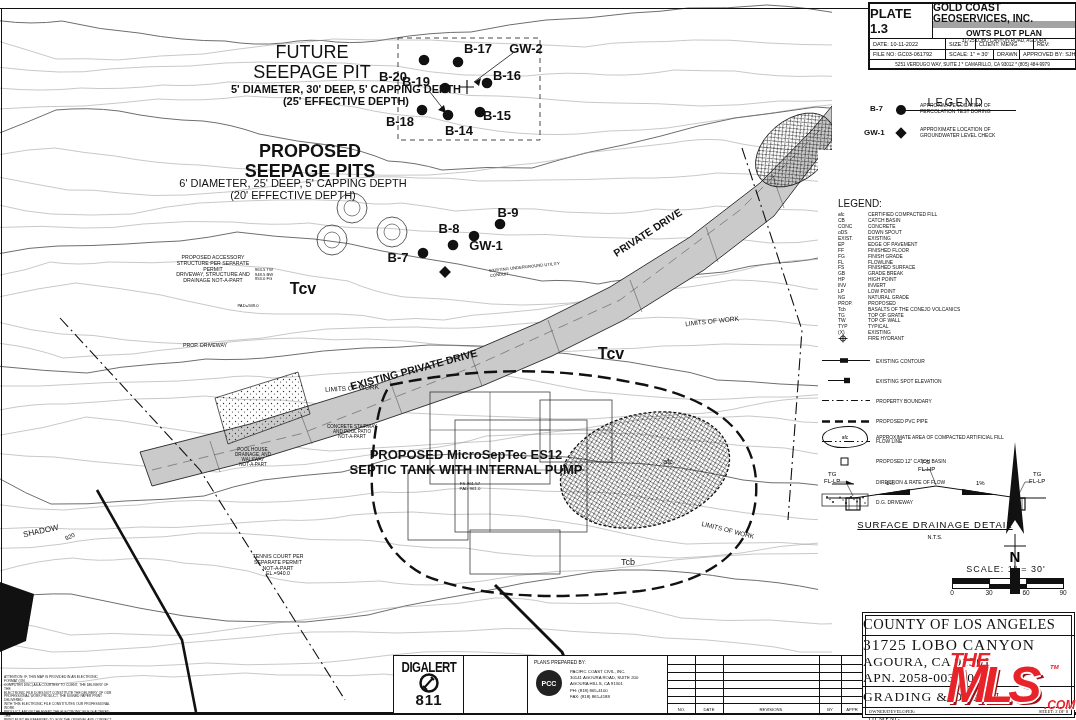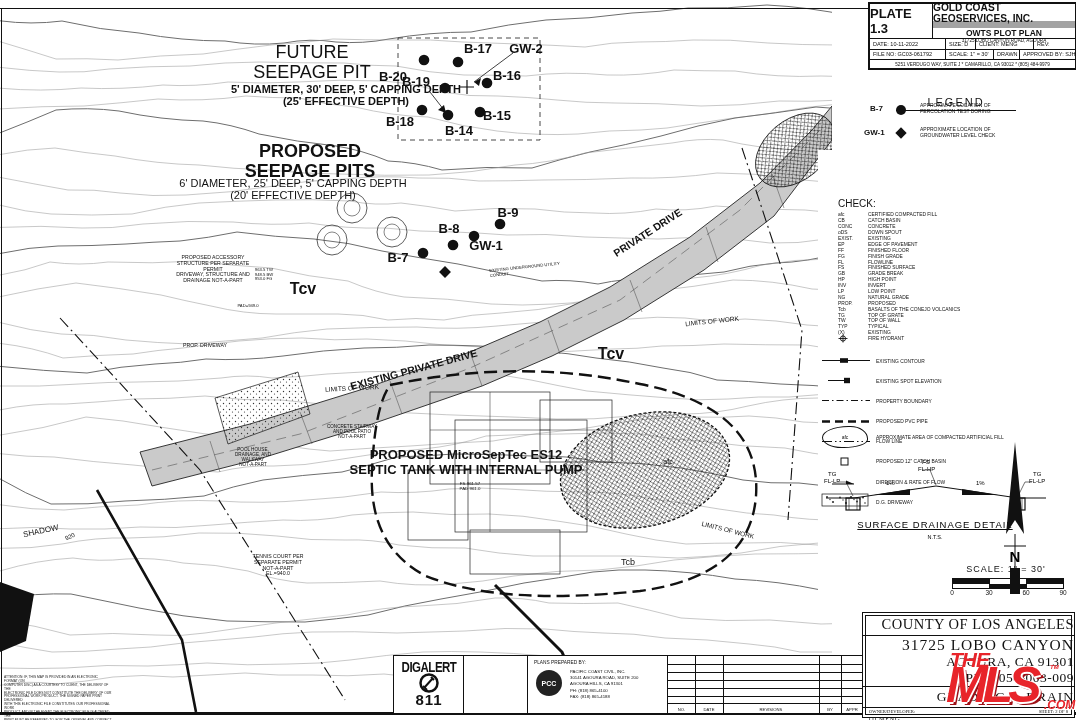--- a/index.html
+++ b/index.html
@@ -52,21 +52,21 @@
   #scale-bar{position:absolute;left:6px;top:14px;width:110px;height:9px;border:1px solid #111;display:flex;}
   .sb-col{flex:1;display:flex;flex-direction:column;border-right:1px solid #111;}
   .sb-col:last-child{border-right:none;}
   .sb-cell{flex:1;}
   .sb-b{background:#111;}
   #scale-ticks{position:absolute;left:0;top:25px;width:122px;font-size:6.5px;}
   #scale-ticks span{position:absolute;transform:translateX(-50%);}
   
   #countyblock{left:862px;top:612px;width:211px;height:104px;background:#fff;border:1.5px solid #111;outline:1px solid #111;outline-offset:-4px;
      font-family:"Liberation Serif",serif;}
-  .cb-row{border-bottom:1px solid #111;text-align:right;}
+  .cb-row{border-bottom:1px solid #111;text-align:left;}
   #cb-title{font-size:14.5px;letter-spacing:.5px;padding:3px 0 2px;}
   #cb-addr .a1{font-size:15.5px;letter-spacing:1px;}
   #cb-addr .a2,#cb-addr .a3{font-size:13.5px;letter-spacing:.5px;}
   #cb-doc{font-size:13.5px;letter-spacing:1px;padding:2px 0;}
   #cb-owner{font-size:4.6px;text-align:left;padding:1px 0 0 6px;line-height:1.3;border-bottom:none;}
   #cb-owner .ow-name{font-size:6.5px;letter-spacing:.5px;}
   #cb-sheet{position:absolute;right:6px;bottom:3px;font-size:4.6px;}
   
   #mlslogo{left:946px;top:650px;width:130px;height:66px;pointer-events:none;}
   #mlslogo span{position:absolute;font-weight:900;font-style:italic;}
@@ -307,21 +307,21 @@
 PERCOLATION TEST BORING</div>
     <div class="sym-key" style="left:8px;top:48px;">GW-1</div>
     <svg class="abs" style="left:38px;top:46px" width="14" height="14">
         <rect x="3" y="3" width="8" height="8" transform="rotate(45 7 7)" fill="#111"></rect>
       </svg>
     <div class="sym-item" style="left:64px;top:46px;white-space:pre-line">APPROXIMATE LOCATION OF
 GROUNDWATER LEVEL CHECK</div>
   </div>
 
   <div id="abbrevlegend" class="abs">
-    <div id="ab-title">CHECK:</div>
+    <div id="ab-title">LEGEND:</div>
     <div id="abbrev-rows">
         <div class="ab-row">
           <span class="ab-k">afc</span>
           <span class="ab-v">CERTIFIED COMPACTED FILL</span>
         </div>
         <div class="ab-row">
           <span class="ab-k">CB</span>
           <span class="ab-v">CATCH BASIN</span>
         </div>
         <div class="ab-row">

